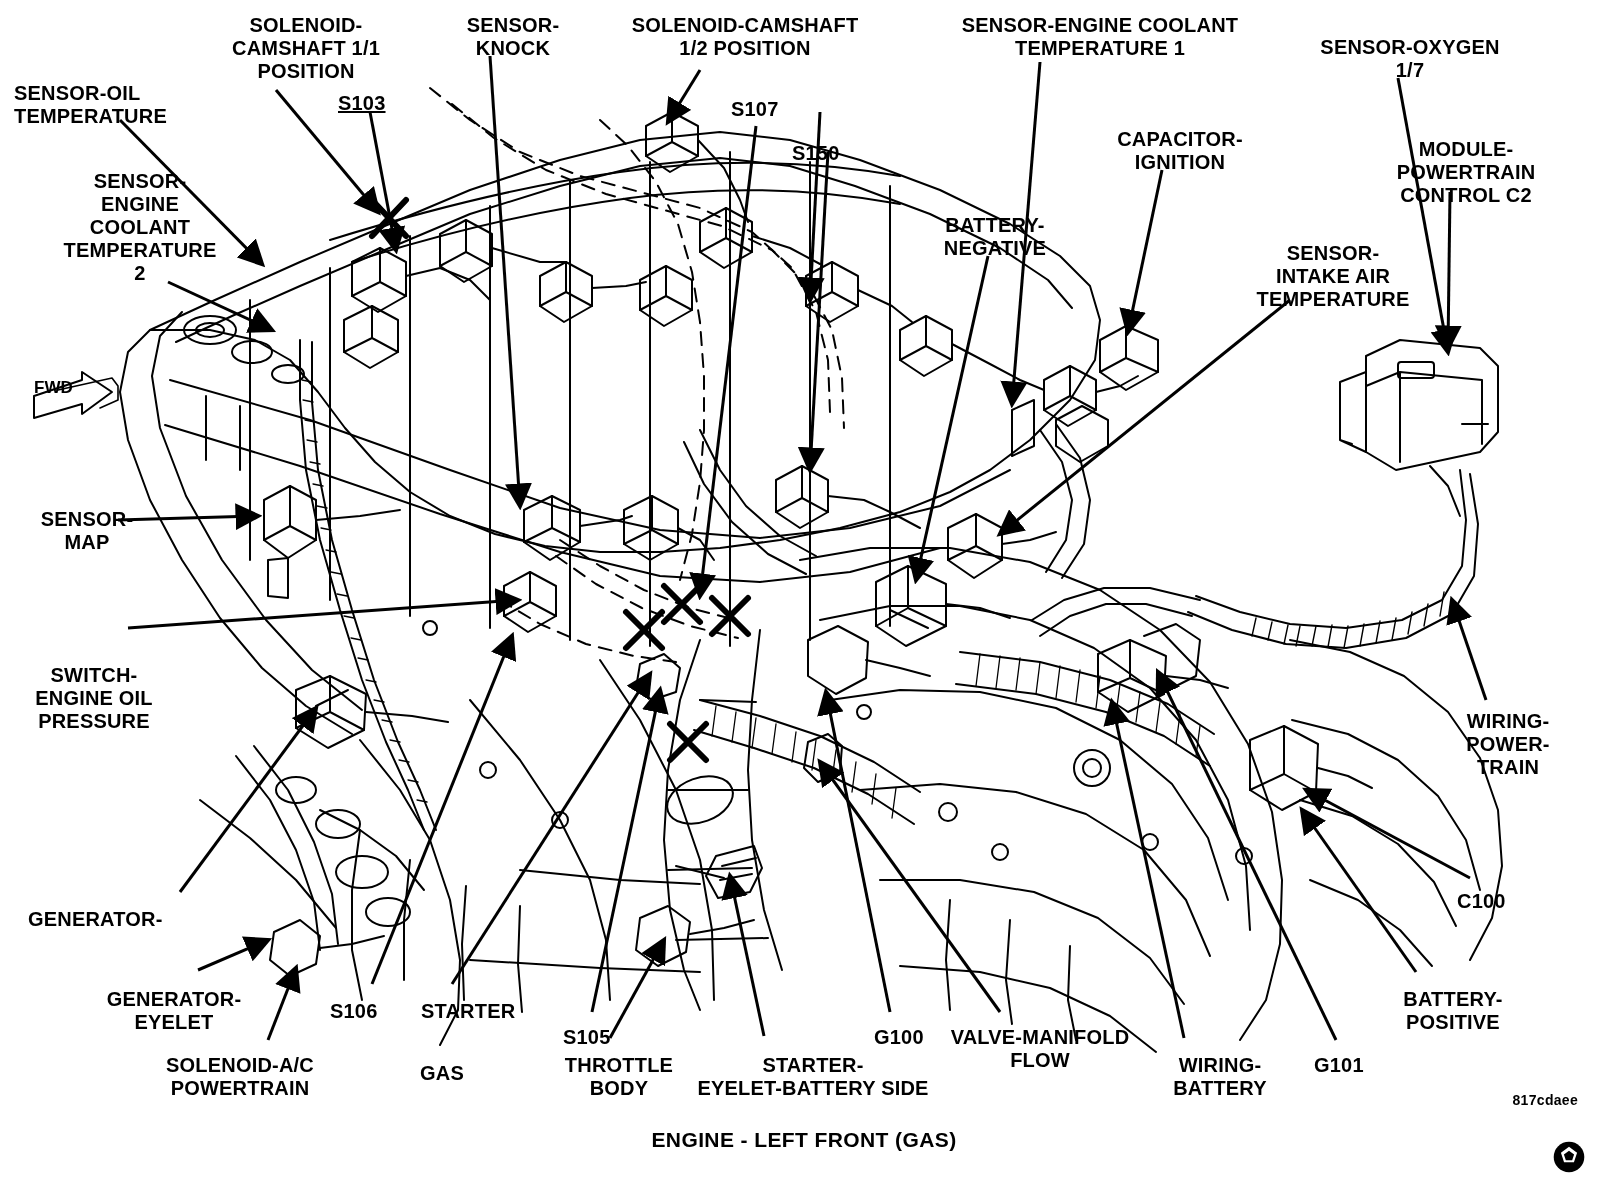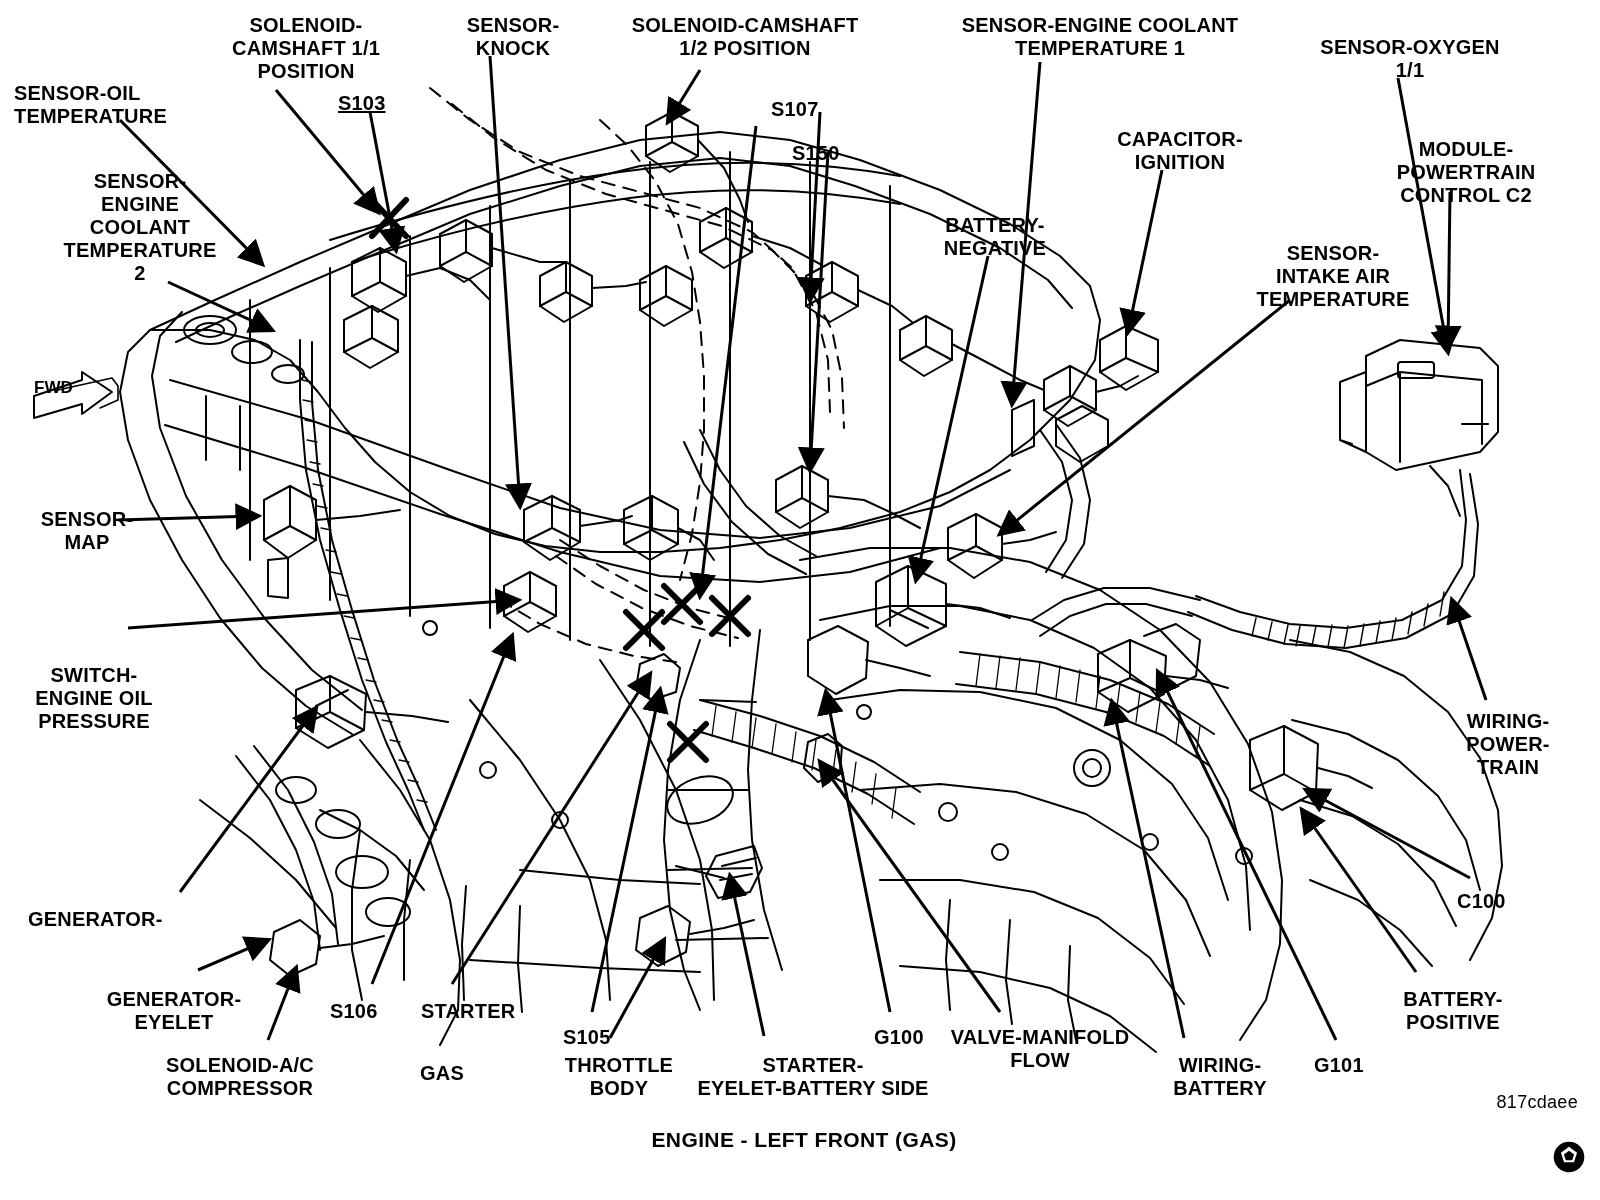--- a/index.html
+++ b/index.html
@@ -54,22 +54,22 @@
     width: 1600px;
     text-align: center;
     font-size: 21px;
     font-weight: bold;
     letter-spacing: 0.4px;
   }
   #figure-code {
     position: absolute;
     right: 22px;
     top: 1092px;
-    font-size: 18px;
-    font-weight: normal;
+    font-size: 14px;
+    font-weight: bold;
     letter-spacing: 0.3px;
     text-align: center;
   }
   #corner-logo {
     position: absolute;
     right: 14px;
     top: 1140px;
     width: 34px;
     height: 34px;
   }
@@ -375,47 +375,47 @@
 TEMPERATURE
 2</div>
     <div class="callout c" style="left:196px; top:14px; width:220px;">SOLENOID-
 CAMSHAFT 1/1
 POSITION</div>
     <div class="callout l" style="left:338px; top:92px;text-decoration:underline;">S103</div>
     <div class="callout c" style="left:443px; top:14px; width:140px;">SENSOR-
 KNOCK</div>
     <div class="callout c" style="left:600px; top:14px; width:290px;">SOLENOID-CAMSHAFT
 1/2 POSITION</div>
-    <div class="callout l" style="left:731px; top:98px;margin-left:40px;">S107</div>
+    <div class="callout l" style="left:731px; top:98px;">S107</div>
     <div class="callout l" style="left:792px; top:142px;text-align:center;">S150</div>
     <div class="callout c" style="left:930px; top:14px; width:340px;">SENSOR-ENGINE COOLANT
 TEMPERATURE 1</div>
     <div class="callout c" style="left:920px; top:214px; width:150px;">BATTERY-
 NEGATIVE</div>
     <div class="callout c" style="left:1100px; top:128px; width:160px;">CAPACITOR-
 IGNITION</div>
     <div class="callout c" style="left:1300px; top:36px; width:220px;">SENSOR-OXYGEN
-1/1</div>
+1/7</div>
     <div class="callout c" style="left:1356px; top:138px; width:220px;">MODULE-
 POWERTRAIN
 CONTROL C2</div>
     <div class="callout c" style="left:1228px; top:242px; width:210px;">SENSOR-
 INTAKE AIR
 TEMPERATURE</div>
 
     <div class="callout c" style="left:22px; top:508px; width:130px;">SENSOR-
 MAP</div>
     <div class="callout c" style="left:14px; top:664px; width:160px;">SWITCH-
 ENGINE OIL
 PRESSURE</div>
     <div class="callout l" style="left:28px; top:908px;">GENERATOR-</div>
     <div class="callout c" style="left:84px; top:988px; width:180px;">GENERATOR-
 EYELET</div>
     <div class="callout c" style="left:140px; top:1054px; width:200px;">SOLENOID-A/C
-COMPRESSOR</div>
+POWERTRAIN</div>
     <div class="callout l" style="left:330px; top:1000px;">S106</div>
     <div class="callout l" style="left:420px; top:1062px;">GAS</div>
     <div class="callout l" style="left:421px; top:1000px;">STARTER</div>
     <div class="callout l" style="left:563px; top:1026px;">S105</div>
     <div class="callout c" style="left:544px; top:1054px; width:150px;">THROTTLE
 BODY</div>
     <div class="callout c" style="left:668px; top:1054px; width:290px;">STARTER-
 EYELET-BATTERY SIDE</div>
     <div class="callout l" style="left:874px; top:1026px;">G100</div>
     <div class="callout c" style="left:930px; top:1026px; width:220px;">VALVE-MANIFOLD

